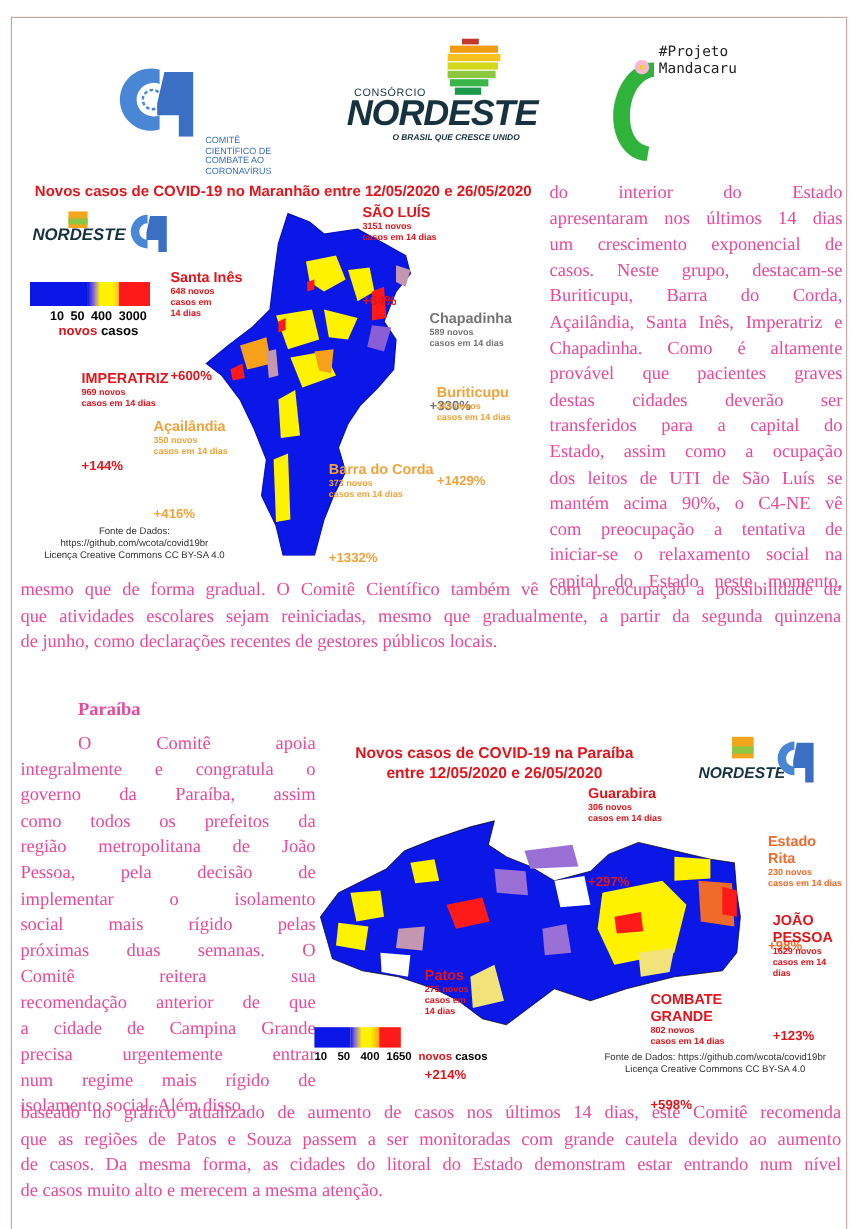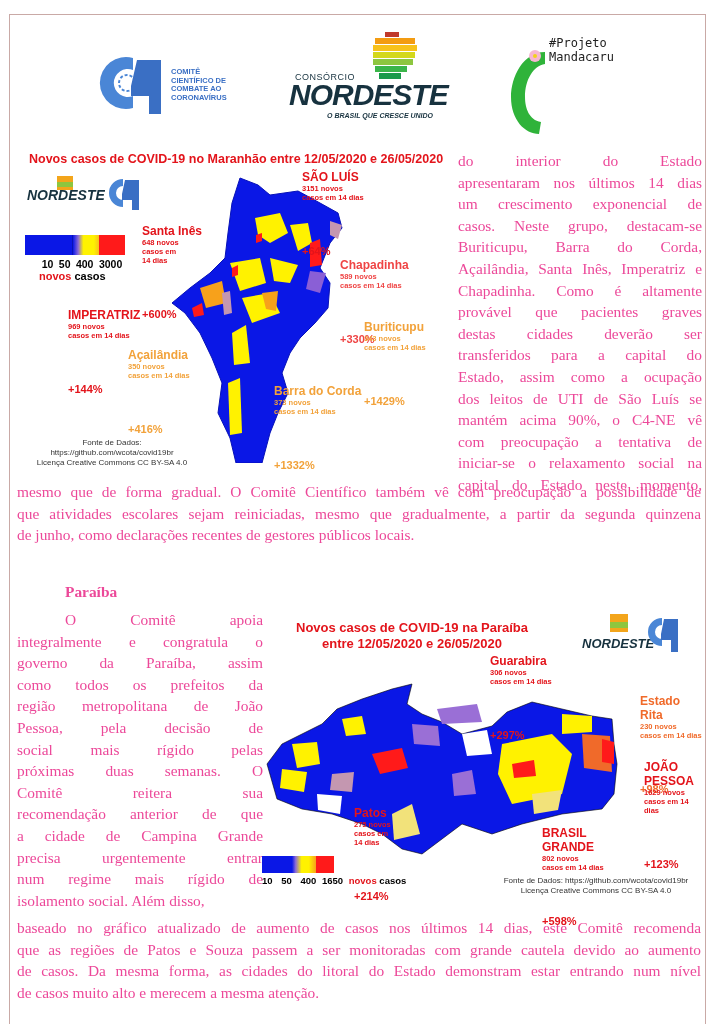--- a/index.html
+++ b/index.html
@@ -5,21 +5,21 @@
   html,body{margin:0;padding:0;background:#fff;}
   body{width:718px;height:1024px;position:relative;overflow:hidden;font-family:"Liberation Sans",sans-serif;}
   .frame{position:absolute;left:9px;top:14px;width:697px;height:1040px;border-left:1px solid #c9a9a6;border-top:1px solid #c9a9a6;border-right:1px solid #c9a9a6;box-sizing:border-box;}
   .body-text{font-family:Liberation Serif, serif;font-size:15.4px;line-height:21.6px;color:#ec4899;}
   .just{text-align:justify;text-align-last:justify;}
   .abs{position:absolute;}
   
   .logo-c4{left:97px;top:52px;width:135px;height:62px;}
   .logo-ne{left:287px;top:32px;width:170px;height:80px;}
   .logo-pm{left:505px;top:30px;width:110px;height:108px;}
-  .c4-text{font-size:7.5px;font-weight:bold;color:#3a6fc4;line-height:8.5px;}
+  .c4-text{font-size:7.5px;font-weight:normal;color:#3a6fc4;line-height:8.5px;margin-top:45px;}
   .ne-small{font-size:9px;color:#17323f;letter-spacing:0.5px;}
   .ne-big{font-size:30px;font-weight:bold;font-style:italic;color:#17323f;letter-spacing:-1px;}
   .ne-tag{font-size:7px;font-style:italic;color:#17323f;font-weight:bold;}
   .pm-text{font-family:"DejaVu Sans Mono",monospace;font-size:12px;color:#222;line-height:14px;}
   
   .map-title{color:#e3141b;font-weight:bold;font-size:12.5px;}
   .lbl{font-weight:bold;}
   .lbl .city{font-size:12px;}
   .lbl .sub{font-size:7.5px;line-height:9px;}
   .lbl .pct{font-size:11px;margin-top:43px;}
@@ -96,21 +96,21 @@
       <div style="flex:2.5;background:#0a17e6;border-right:1px solid #0711b8"></div>
       <div style="flex:1.4;background:linear-gradient(90deg,#0a17e6,#8a6ad8 20%,#fff200 40%,#fff200 80%,#f7c21b);"></div>
       <div style="flex:1.4;background:#ff1a1a;"></div>
     </div>
     <div style="display:flex;justify-content:space-around;font-size:10.5px;font-weight:bold;margin-top:3px;padding-left:14px;">
       <span>10</span>
       <span>50</span>
       <span>400</span>
       <span>3000</span>
     </div>
-    <div style="font-size:11px;font-weight:bold;padding-left:14px;">
+    <div style="text-align:center;font-size:11px;font-weight:bold;padding-left:14px;">
       <span class="red">novos</span>
       <span>casos</span>
     </div>
   </div>
 
   <svg class="abs" style="left:150px;top:25px;" width="200" height="290" viewBox="0 0 200 290">
     <path d="M70 5 L88 12 L100 22 L128 18 L150 30 L168 40 L172 55 L160 70 L150 95 L160 110 L158 135 L145 150 L130 165 L120 180 L112 200 L118 220 L108 240 L100 260 L92 290 L66 290 L60 265 L48 240 L52 210 L42 185 L30 160 L15 140 L2 130 L20 115 L40 100 L55 85 L58 60 L62 30 Z" fill="#0a17e6" stroke="#0711b8"></path>
     <path d="M85 45 L110 40 L118 60 L100 70 L88 62 Z" fill="#fff200"></path>
     <path d="M120 52 L138 50 L142 70 L128 78 Z" fill="#fff200"></path>
     <path d="M60 90 L90 85 L96 110 L70 118 Z" fill="#fff200"></path>
@@ -135,21 +135,21 @@
     <div class="sub">casos em 14 dias</div>
     <div class="pct">+64%</div>
   </div>
   <div class="abs lbl" style="left:122px;top:76px;width:64px;color:#e3141b">
     <div class="city">Santa Inês</div>
     <div class="sub">648 novos</div>
     <div class="sub">casos em</div>
     <div class="sub">14 dias</div>
     <div class="pct">+600%</div>
   </div>
-  <div class="abs lbl" style="left:320px;top:110px;width:92px;color:#ef4444">
+  <div class="abs lbl" style="left:338px;top:110px;width:92px;color:#737373">
     <div class="city">Chapadinha</div>
     <div class="sub">589 novos</div>
     <div class="sub">casos em 14 dias</div>
     <div class="pct">+330%</div>
   </div>
   <div class="abs lbl" style="left:48px;top:160px;width:80px;color:#e3141b">
     <div class="city">IMPERATRIZ</div>
     <div class="sub">969 novos</div>
     <div class="sub">casos em 14 dias</div>
     <div class="pct">+144%</div>
@@ -204,20 +204,21 @@
   </div>
 
 <div class="abs body-text para-head" style="left:65px;top:581px;">Paraíba</div>
 <div class="abs body-text" style="left:17px;top:609px;width:246px;" id="par-side">
     <div class="just" style="padding-left: 48px;">O Comitê apoia</div>
     <div class="just">integralmente e congratula o</div>
     <div class="just">governo da Paraíba, assim</div>
     <div class="just">como todos os prefeitos da</div>
     <div class="just">região metropolitana de João</div>
     <div class="just">Pessoa, pela decisão de</div>
+    <div class="just">implementar o isolamento</div>
     <div class="just">social mais rígido pelas</div>
     <div class="just">próximas duas semanas. O</div>
     <div class="just">Comitê reitera sua</div>
     <div class="just">recomendação anterior de que</div>
     <div class="just">a cidade de Campina Grande</div>
     <div class="just">precisa urgentemente entrar</div>
     <div class="just">num regime mais rígido de</div>
     <div>isolamento social. Além disso,</div>
   </div>
 <div class="abs body-text" style="left:17px;top:917px;width:684px;" id="par-full">
@@ -300,21 +301,21 @@
     <div class="pct">+123%</div>
   </div>
   <div class="abs lbl" style="left:92px;top:200px;width:46px;color:#e3141b">
     <div class="city">Patos</div>
     <div class="sub">275 novos</div>
     <div class="sub">casos em</div>
     <div class="sub">14 dias</div>
     <div class="pct">+214%</div>
   </div>
   <div class="abs lbl" style="left:280px;top:220px;width:80px;color:#e3141b">
-    <div class="city">BRASIL</div>
+    <div class="city">COMBATE</div>
     <div class="city">GRANDE</div>
     <div class="sub">802 novos</div>
     <div class="sub">casos em 14 dias</div>
     <div class="pct">+598%</div>
   </div>
   <div class="abs src" style="left:228px;top:270px;width:212px;">
     <div>Fonte de Dados: https://github.com/wcota/covid19br</div>
     <div>Licença Creative Commons CC BY-SA 4.0</div>
   </div>
 </div>

